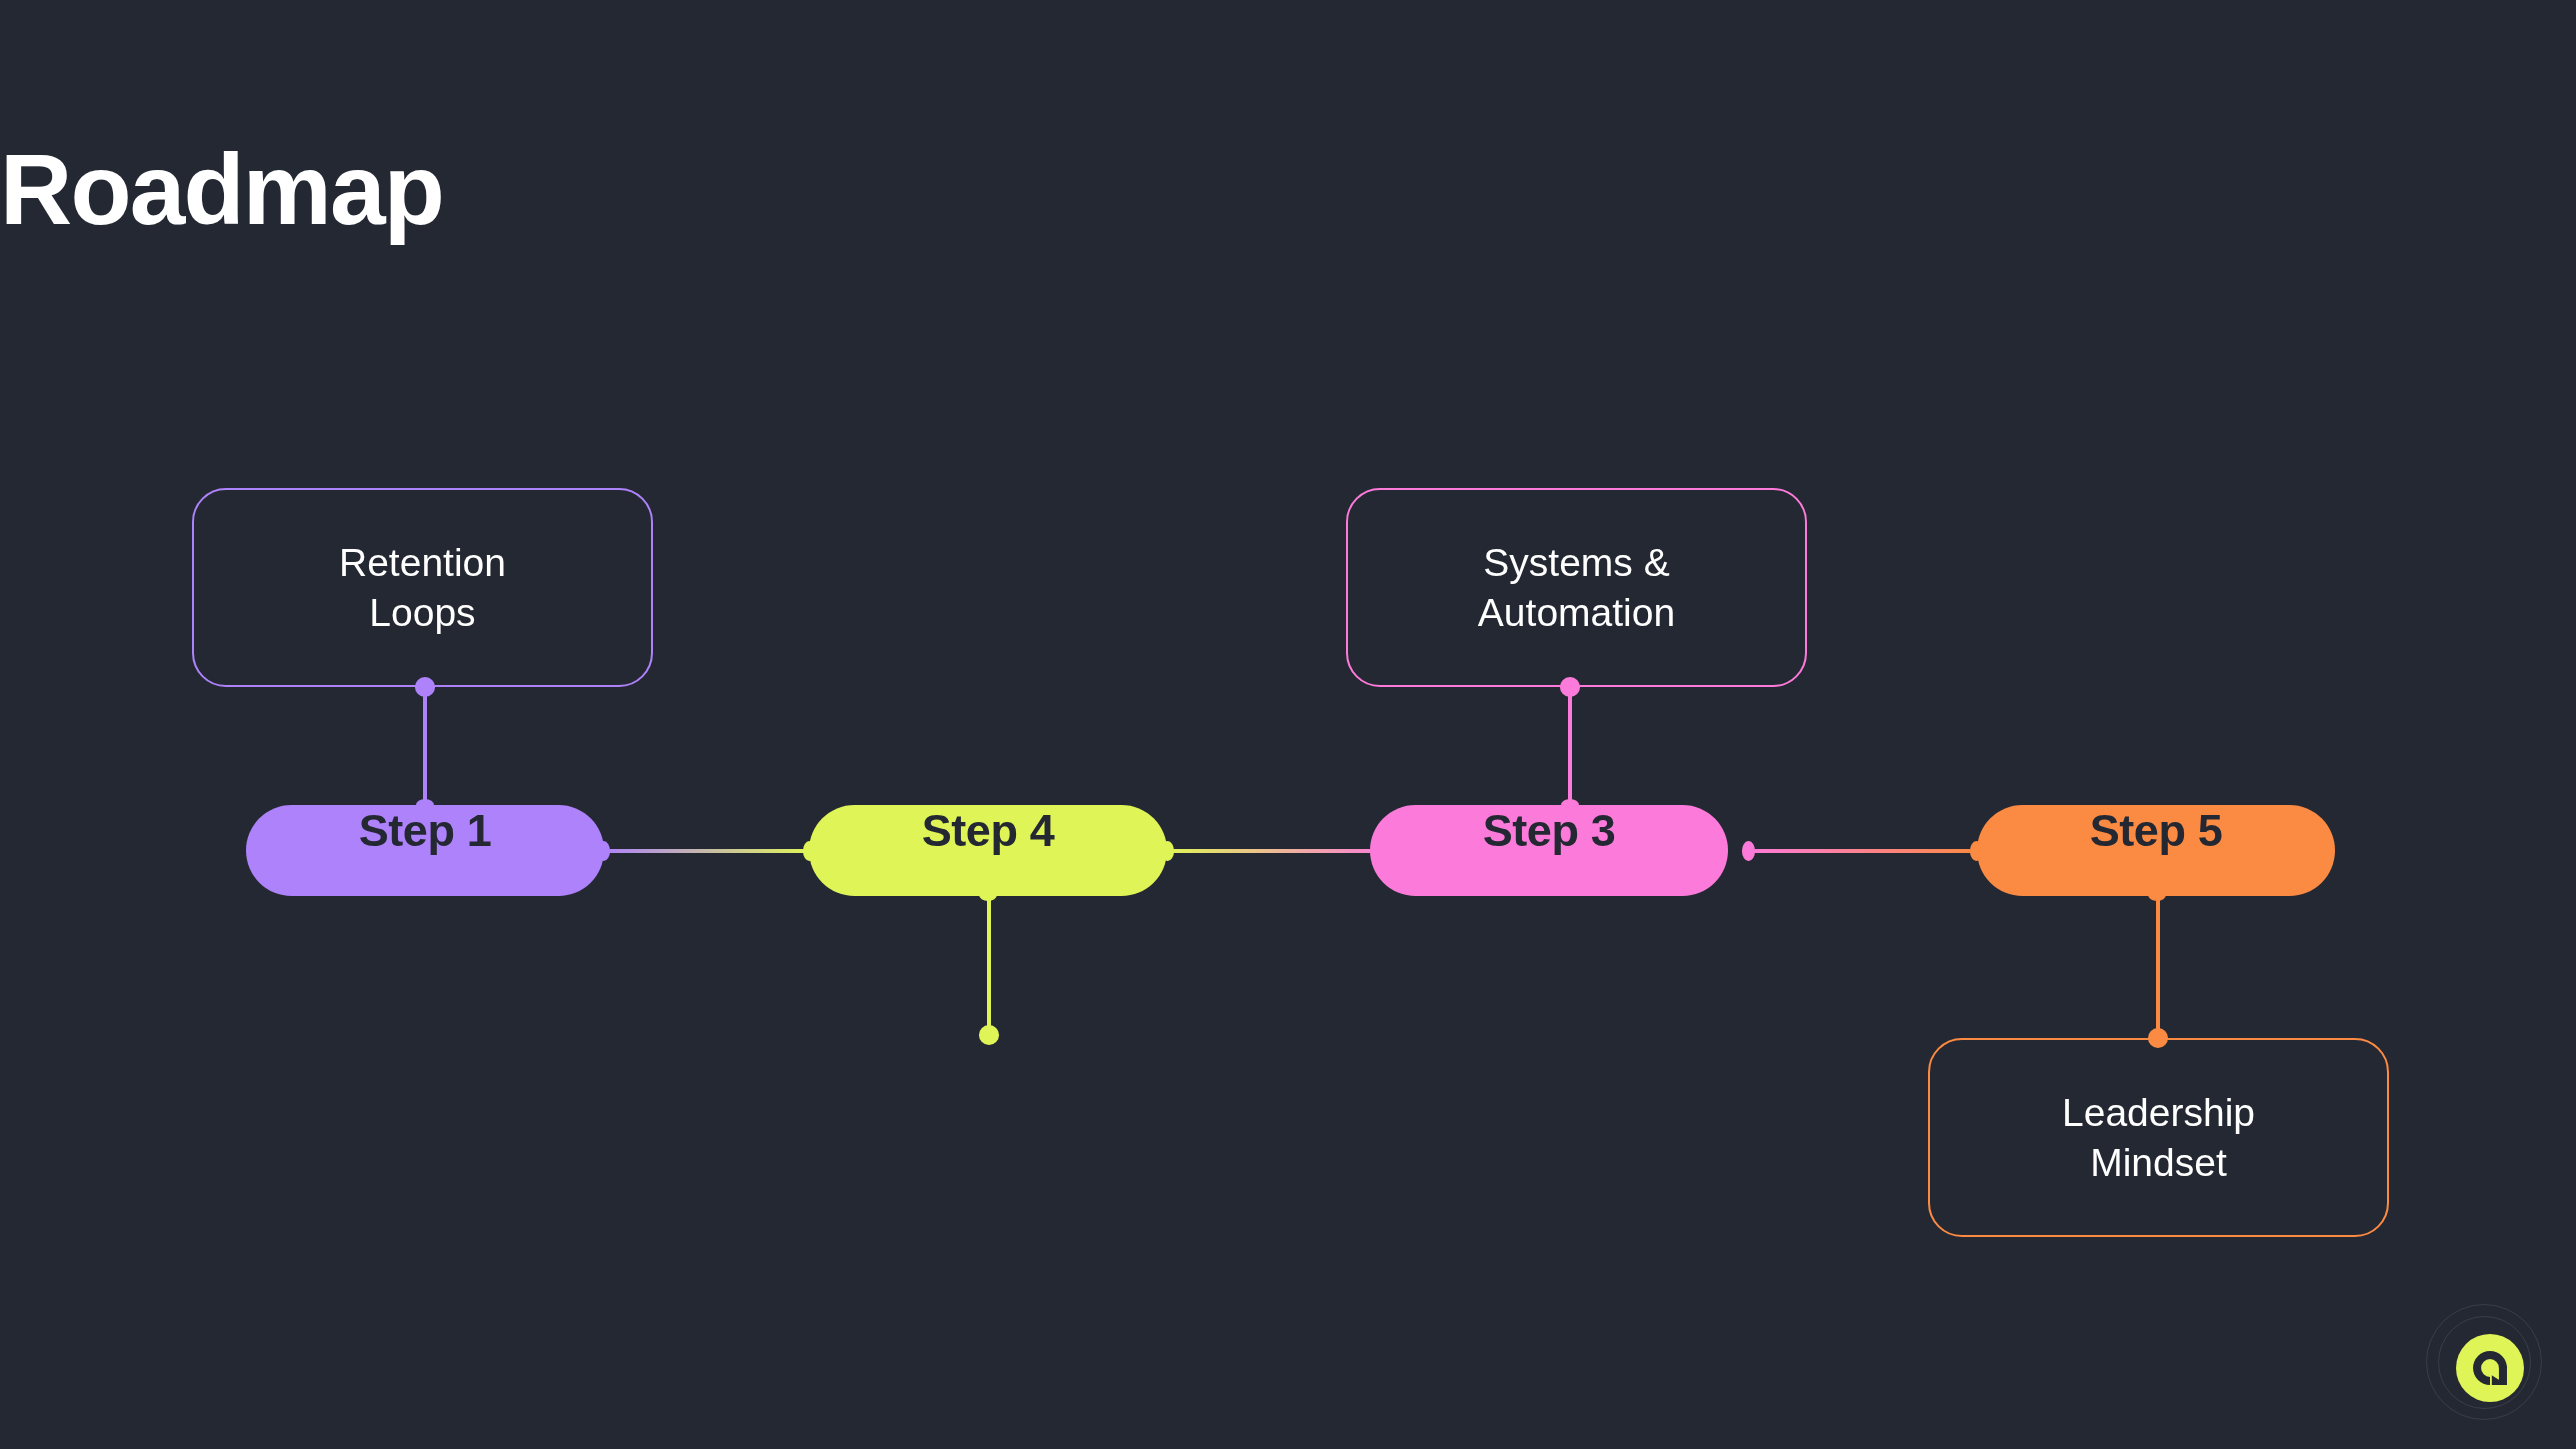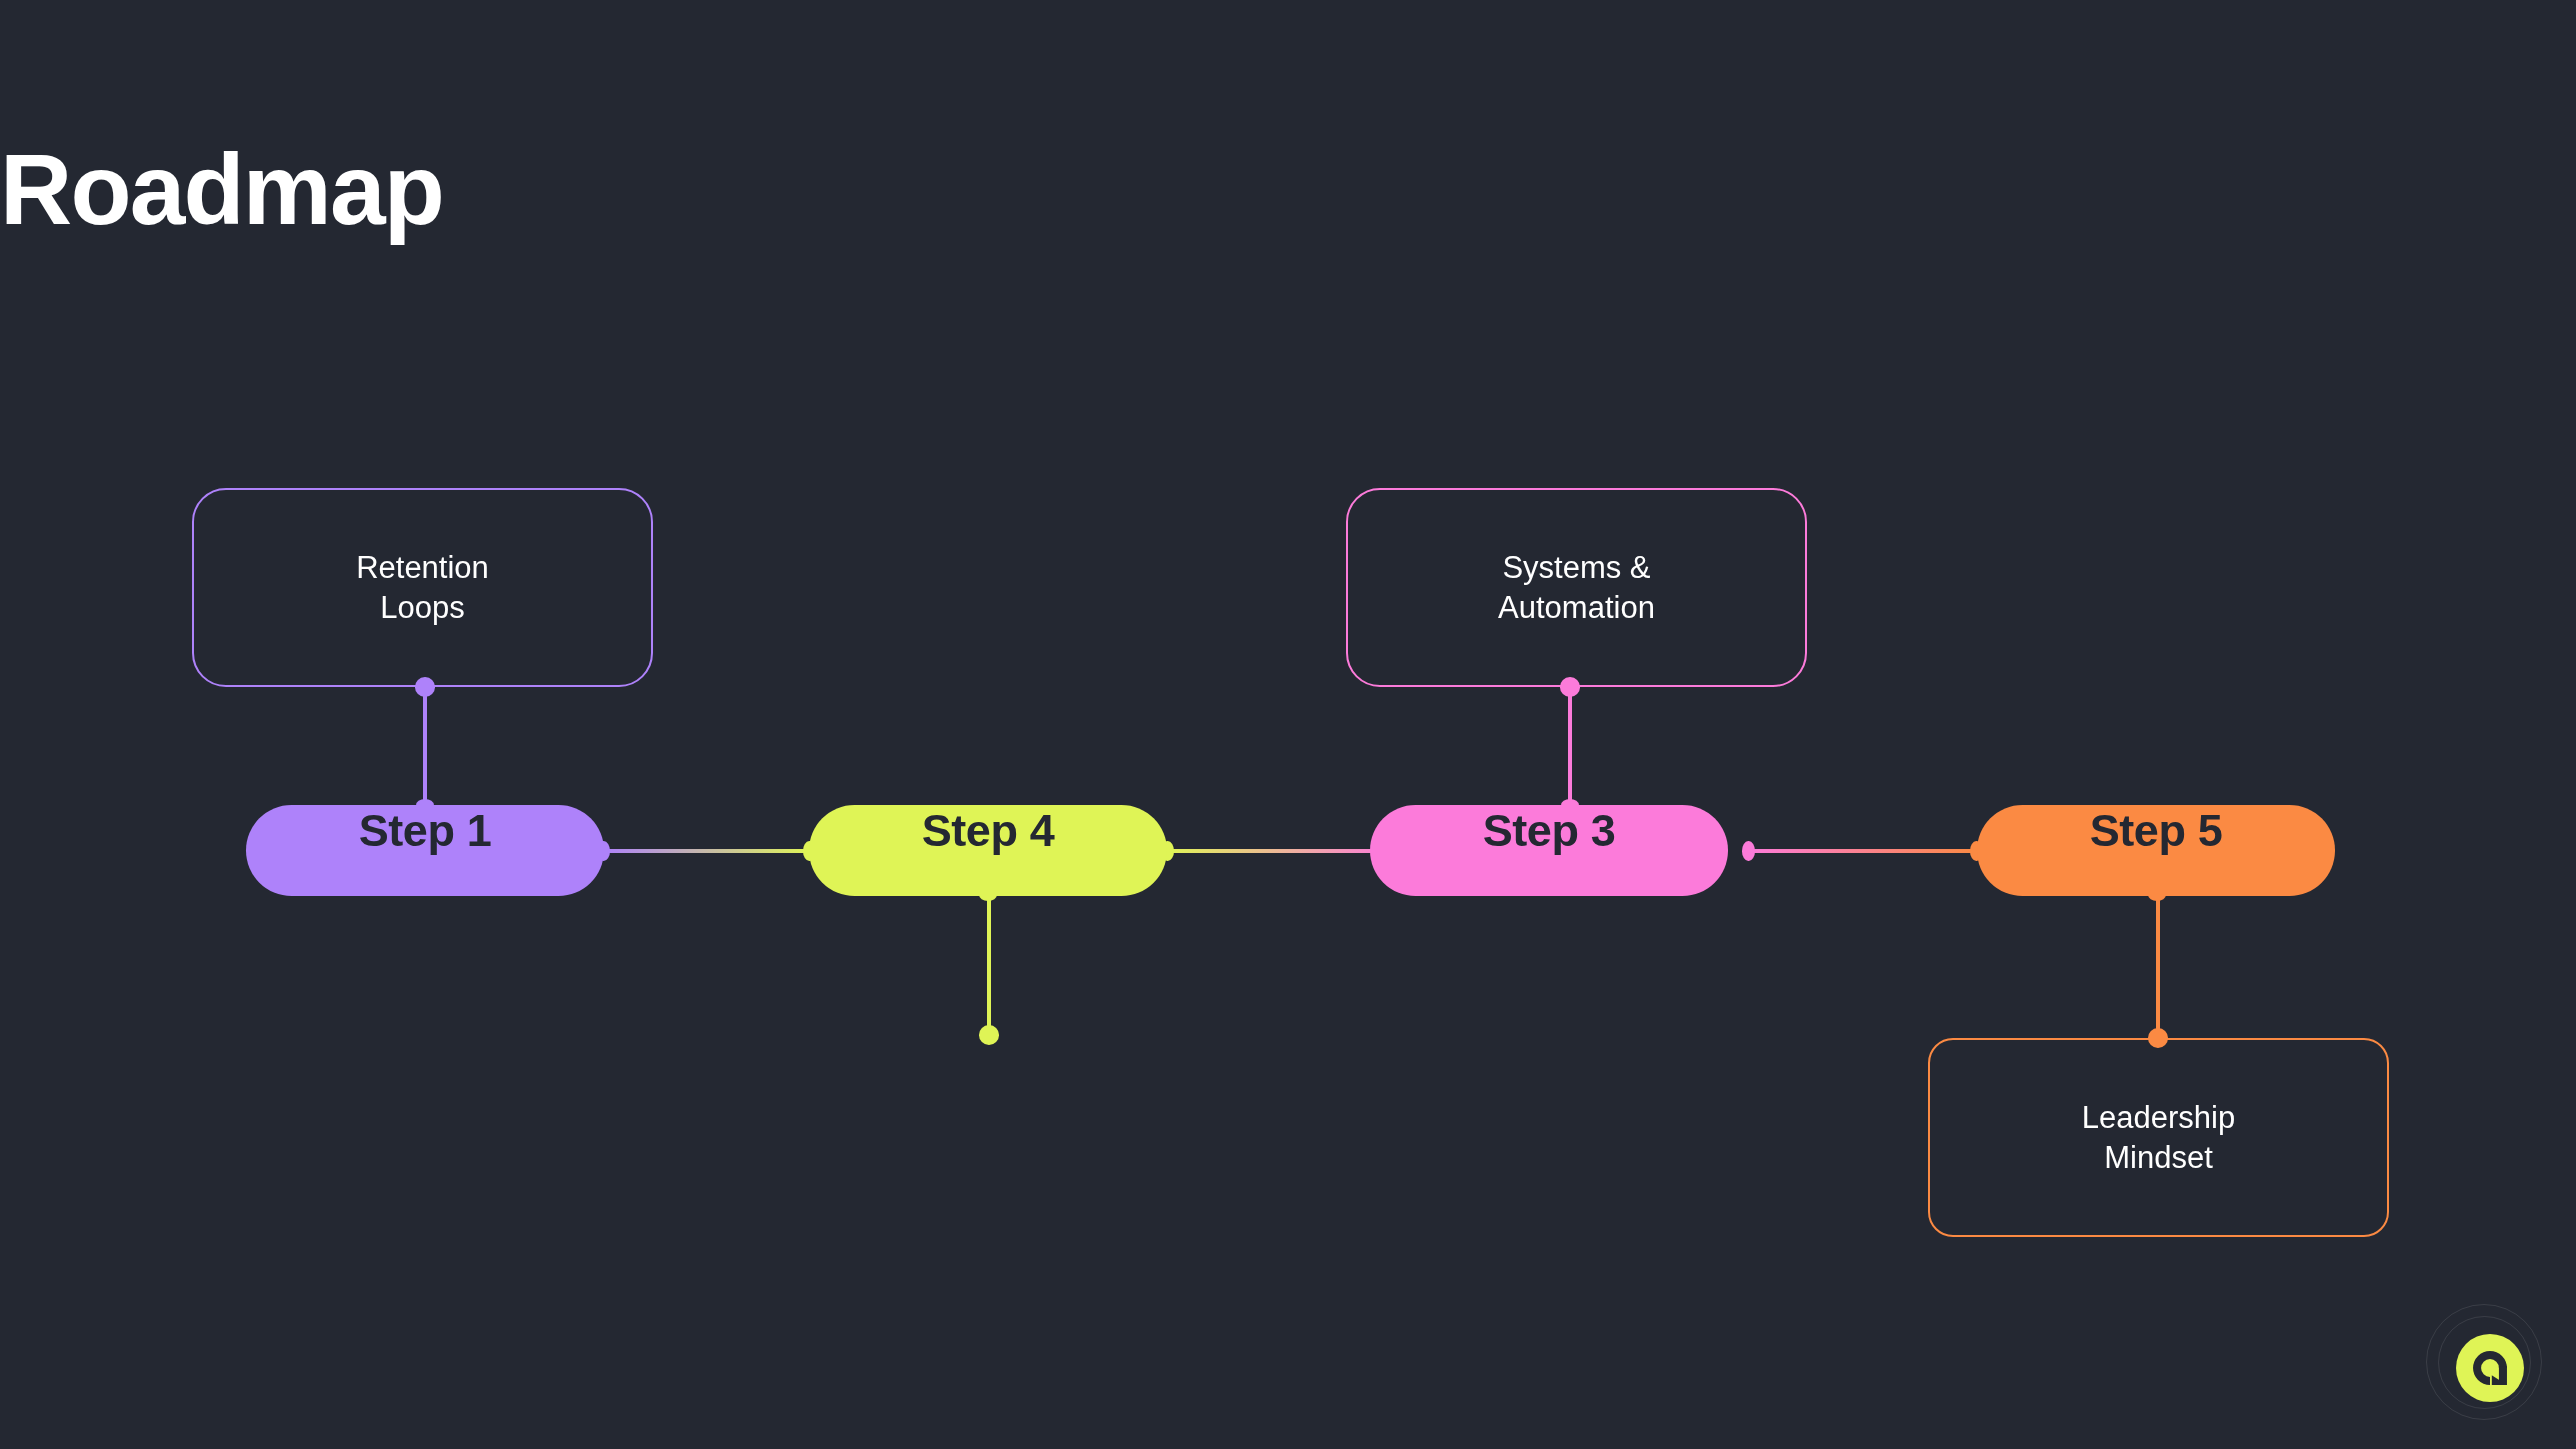--- a/index.html
+++ b/index.html
@@ -55,21 +55,21 @@
     position: absolute;
     width: 461px;
     height: 199px;
     border-radius: 34px;
     border: 2.7px solid #888;
     background: transparent;
     display: flex;
     align-items: center;
     justify-content: center;
     text-align: center;
-    font-size: 31px;
+    font-size: 39px;
     font-weight: 400;
     color: #ffffff;
     line-height: 1.28;
     box-sizing: border-box;
     white-space: pre-line;
   }
 
   
   .h-line {
     position: absolute;
@@ -165,21 +165,21 @@
     <span>Retention
 Loops</span>
   </div>
 
   <div class="card" style="left:1346px; top:488px; border-color:#FC7BDA;">
     <span>Systems &amp;
 Automation</span>
   </div>
 
 
-  <div class="card" style="left:1928px; top:1038px; border-color:#FB8A43;border-radius:25px;">
+  <div class="card" style="left:1928px; top:1038px; border-color:#FB8A43;">
     <span>Leadership
 Mindset</span>
   </div>
 
   <div class="pill" style="left:246px; top:805px; background:#AE82FA;">
     <span>Step 1</span>
   </div>
 
   <div class="pill" style="left:809px; top:805px; background:#DFF456;">
     <span>Step 4</span>

